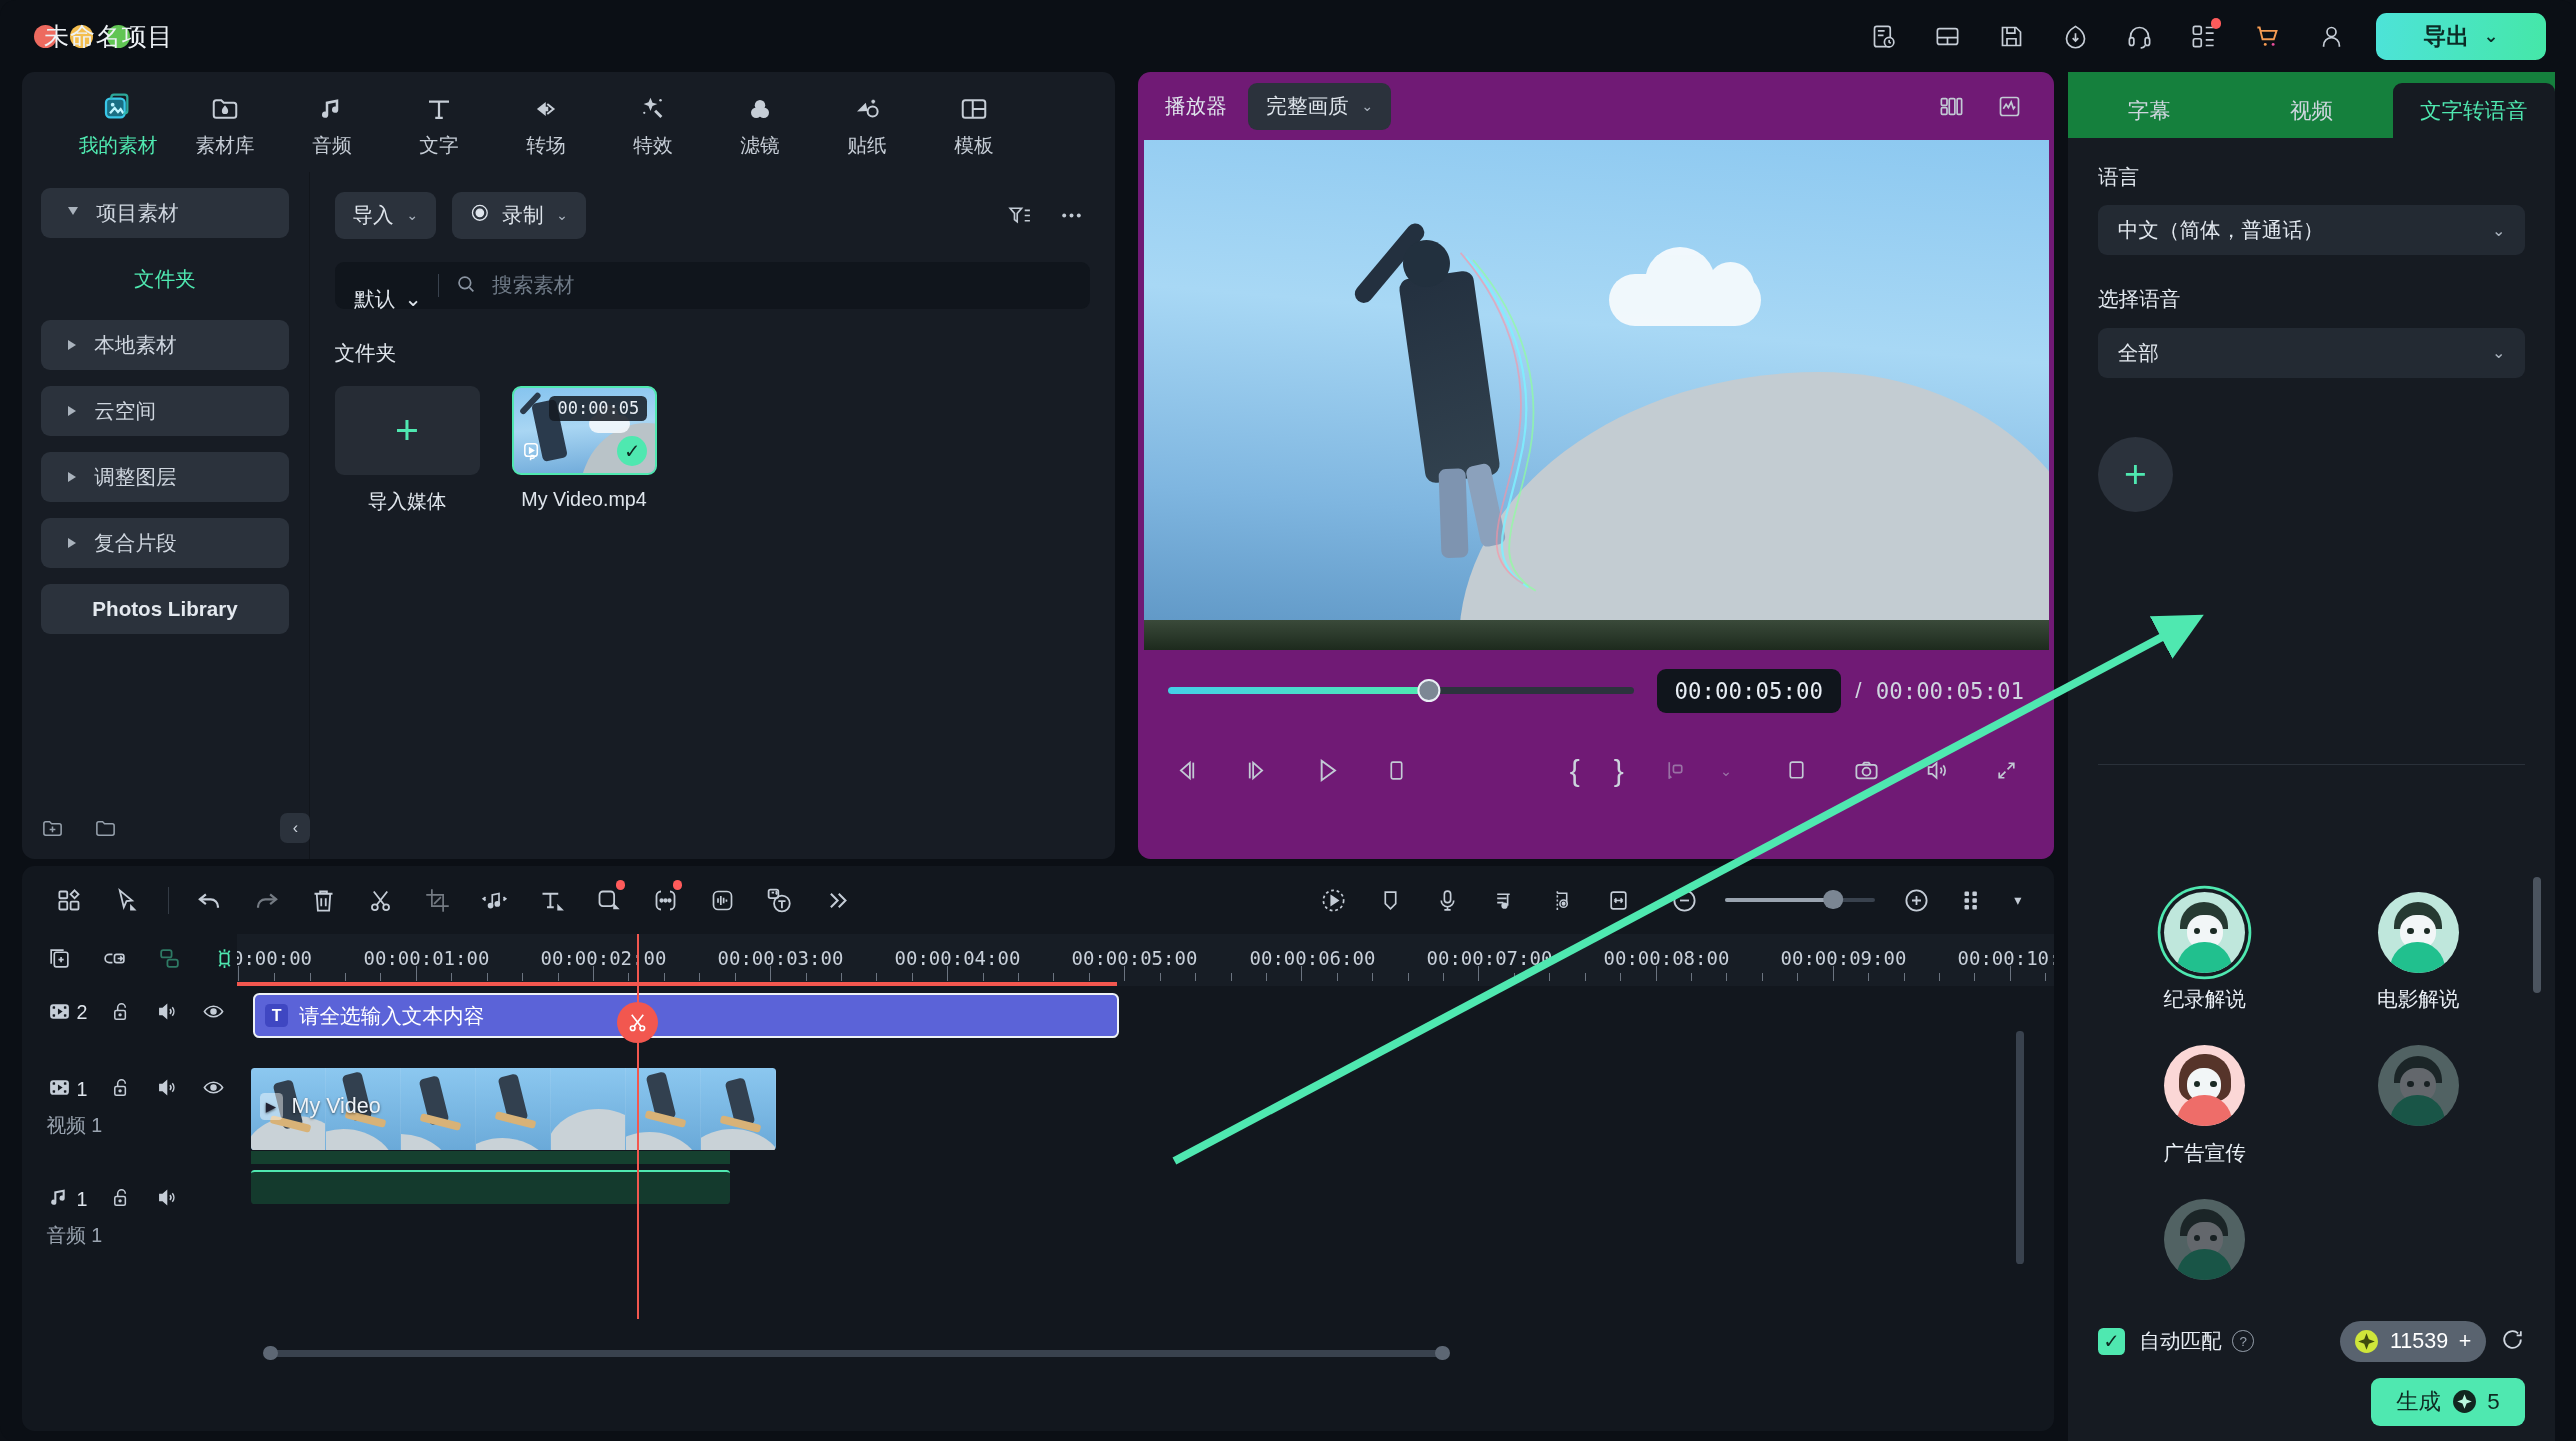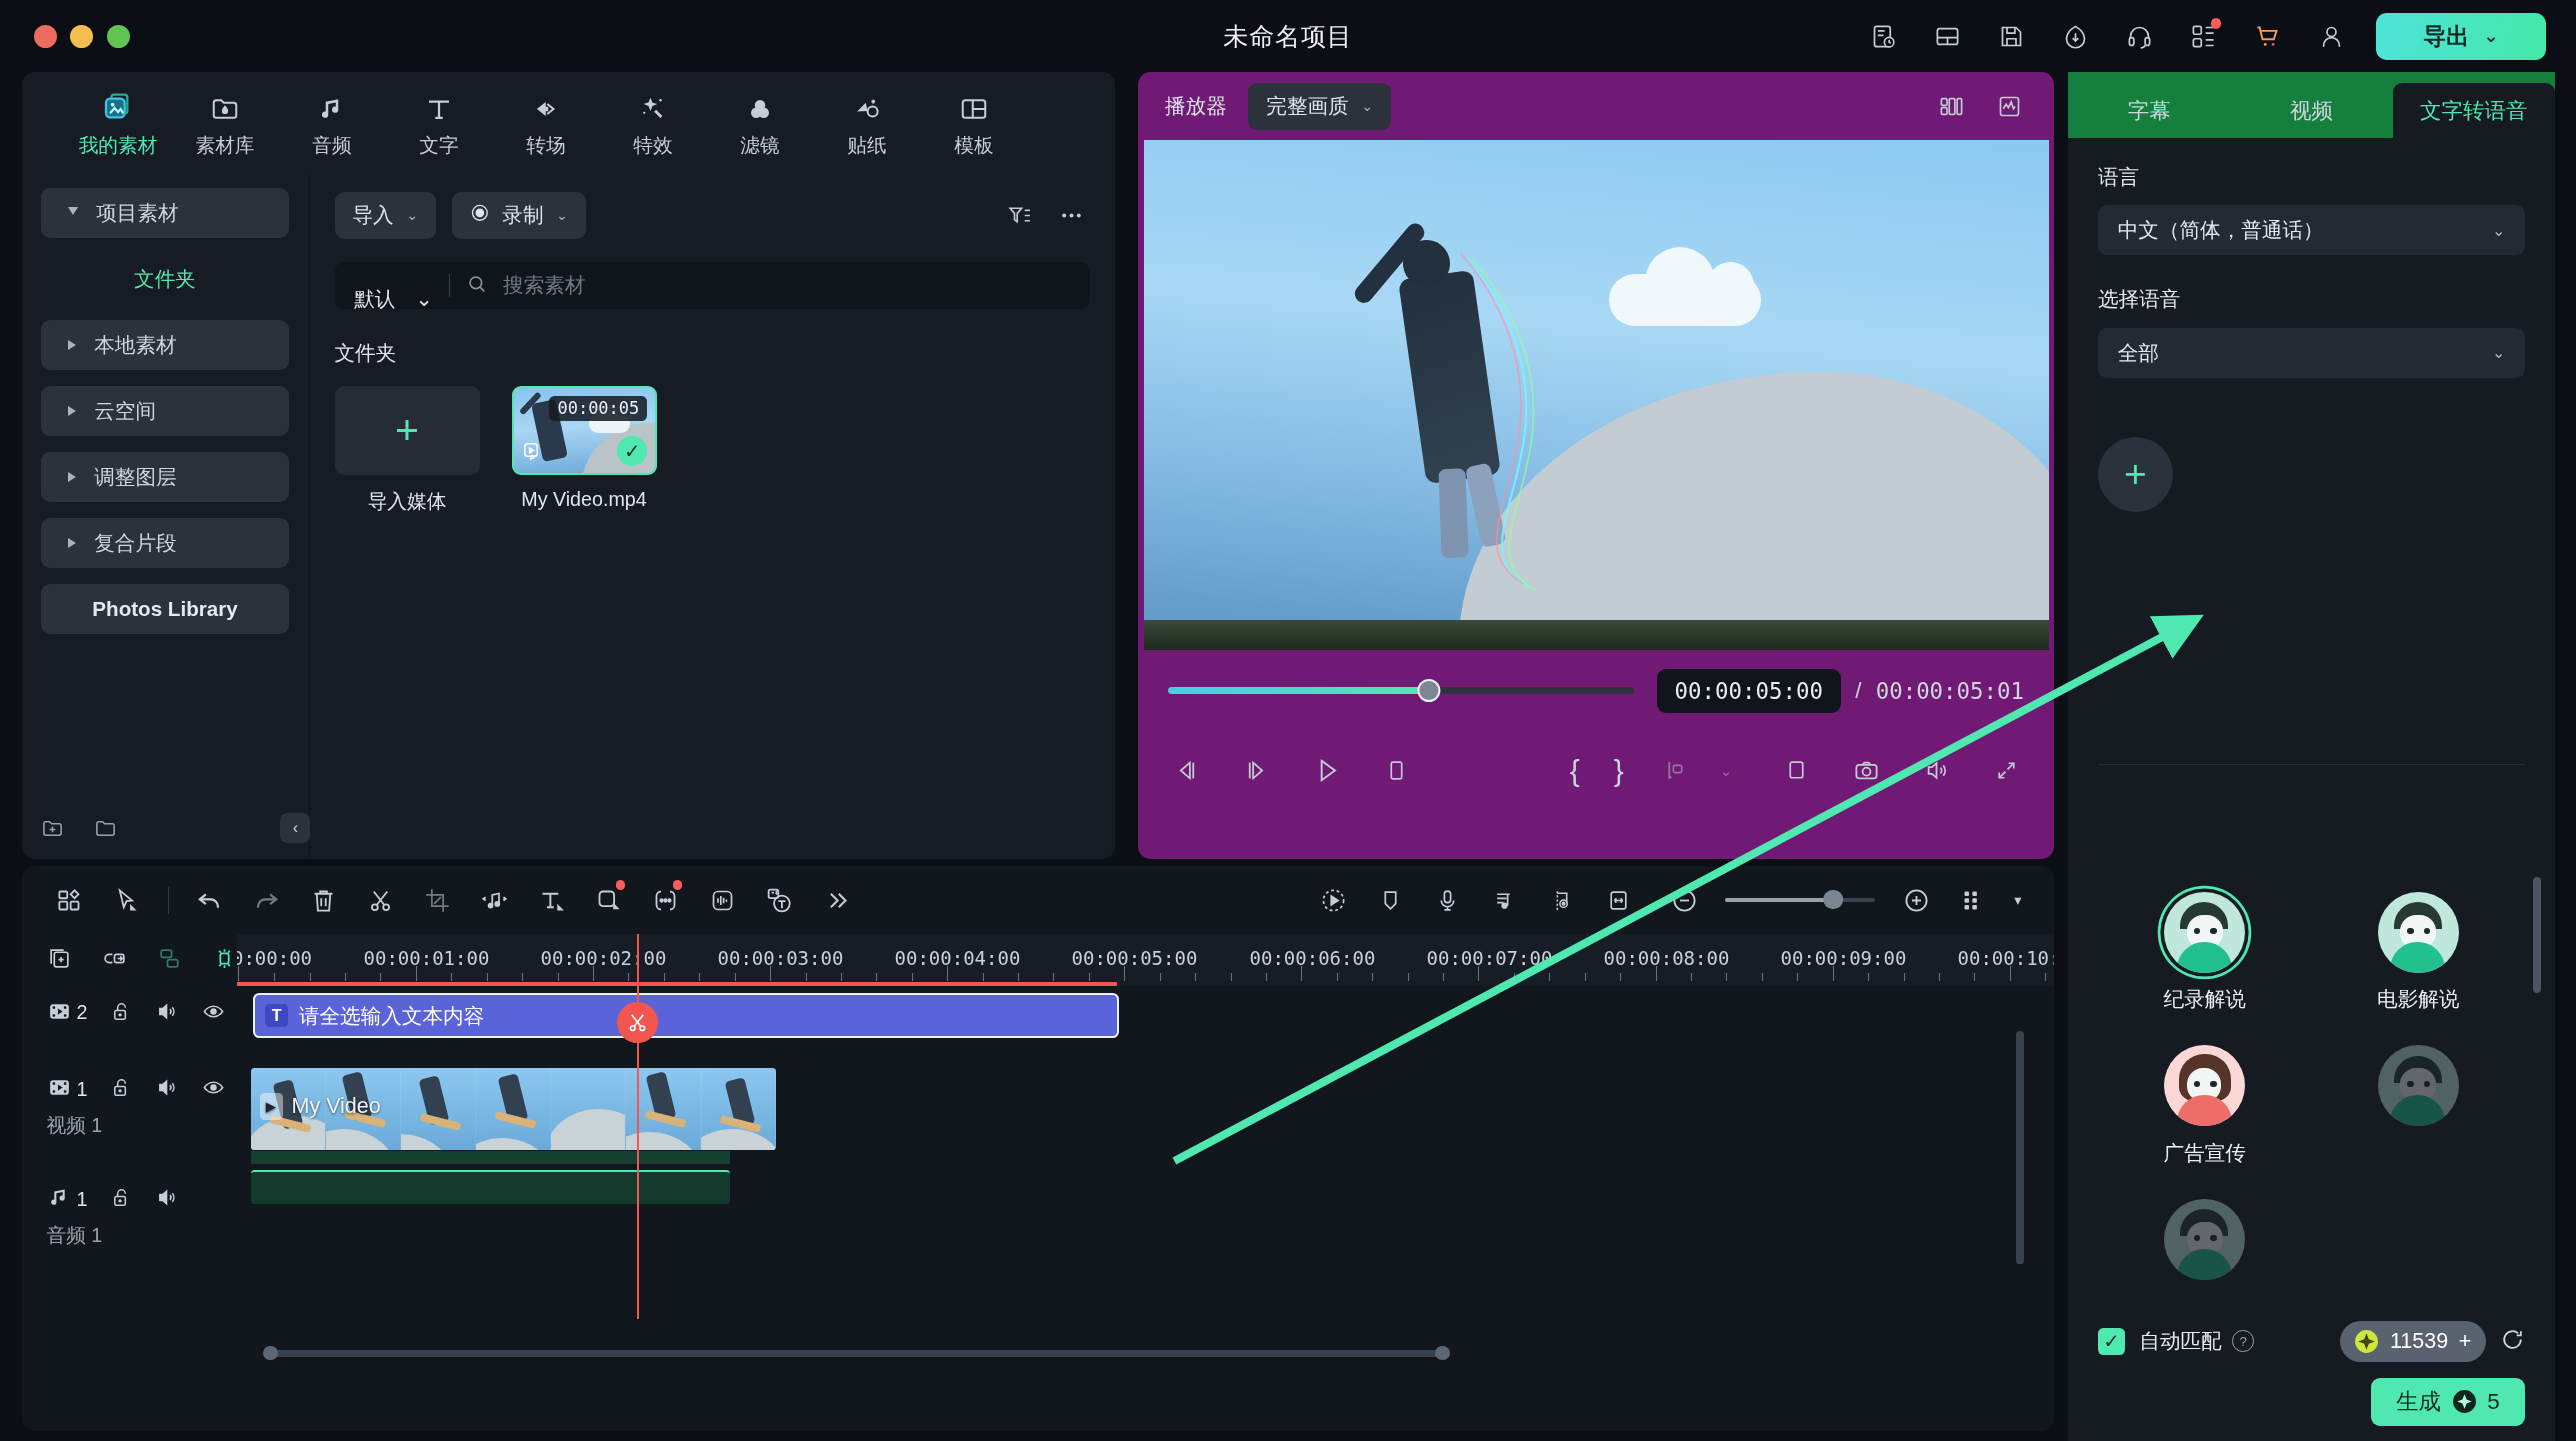--- a/index.html
+++ b/index.html
@@ -23,21 +23,21 @@
     background: #0b0f15;
     display: flex; align-items: center;
   }
   .traffic { display: flex; gap: 13.4px; margin-left: 34px; }
   .dot { width: 23px; height: 23px; border-radius: 50%; }
   .dot.r { background: #ed6a5f; }
   .dot.y { background: #f4be4f; }
   .dot.g { background: #61c554; }
   .proj-title {
     position: absolute; left: 0; right: 0; top: 19.7px;
-    text-align: center; font-size: 25px; color: #eef2f6; letter-spacing: 0.9px;
+    font-size: 25px; color: #eef2f6; letter-spacing: 0.9px; padding-left: 44px;
   }
   .tb-right {
     position: absolute; right: 30px; top: 0; height: 72px;
     display: flex; align-items: center; gap: 25px;
   }
   .tb-icon { width: 39px; height: 39px; display: flex; align-items: center; justify-content: center; position: relative; color: #c7ced7; }
   .tb-icon svg { display: block; }
   .badge-dot { position: absolute; right: 1.8px; top: 1.8px; width: 10.7px; height: 10.7px; border-radius: 50%; background: #ff5b5b; }
   .export-btn {
     width: 170px; height: 47px; border-radius: 10.7px;
@@ -92,21 +92,21 @@
     height: 47px; border-radius: 9px; background: #2b323c; color: #dfe5ec;
     display: flex; align-items: center; gap: 12.5px; padding: 0 18px; font-size: 20.6px;
   }
   .pill .chev { font-size: 14.3px; color: #a9b2bd; }
   .browser-top .spacer { flex: 1; }
   .ic-btn { width: 36px; height: 36px; display: flex; align-items: center; justify-content: center; color: #c2cad4; }
   .searchrow {
     margin-top: 23px; height: 47px; border-radius: 9px; background: #10151c;
     display: flex; align-items: center; padding: 0 19.7px; gap: 16px;
   }
-  .searchrow .sel { display: flex; align-items: center; gap: 20px; font-size: 20.6px; color: #dfe5ec; margin-top: 27px; }
+  .searchrow .sel { display: flex; align-items: center; gap: 9px; font-size: 20.6px; color: #dfe5ec; margin-top: 27px; }
   .vline { width: 0.9px; height: 23px; background: #39424e; }
   .search-ph { font-size: 20.6px; color: #6f7a87; }
   .sect-title { margin-top: 30px; font-size: 20.6px; color: #dfe5ec; }
   .grid { margin-top: 19.7px; display: flex; gap: 32px; }
   .tile { width: 145px; }
   .tile .box {
     width: 145px; height: 89px; border-radius: 9px; background: #262c35;
     display: flex; align-items: center; justify-content: center;
   }
   .plus { color: #4fe8b0; font-size: 41px; line-height: 1; font-weight: 300; }

